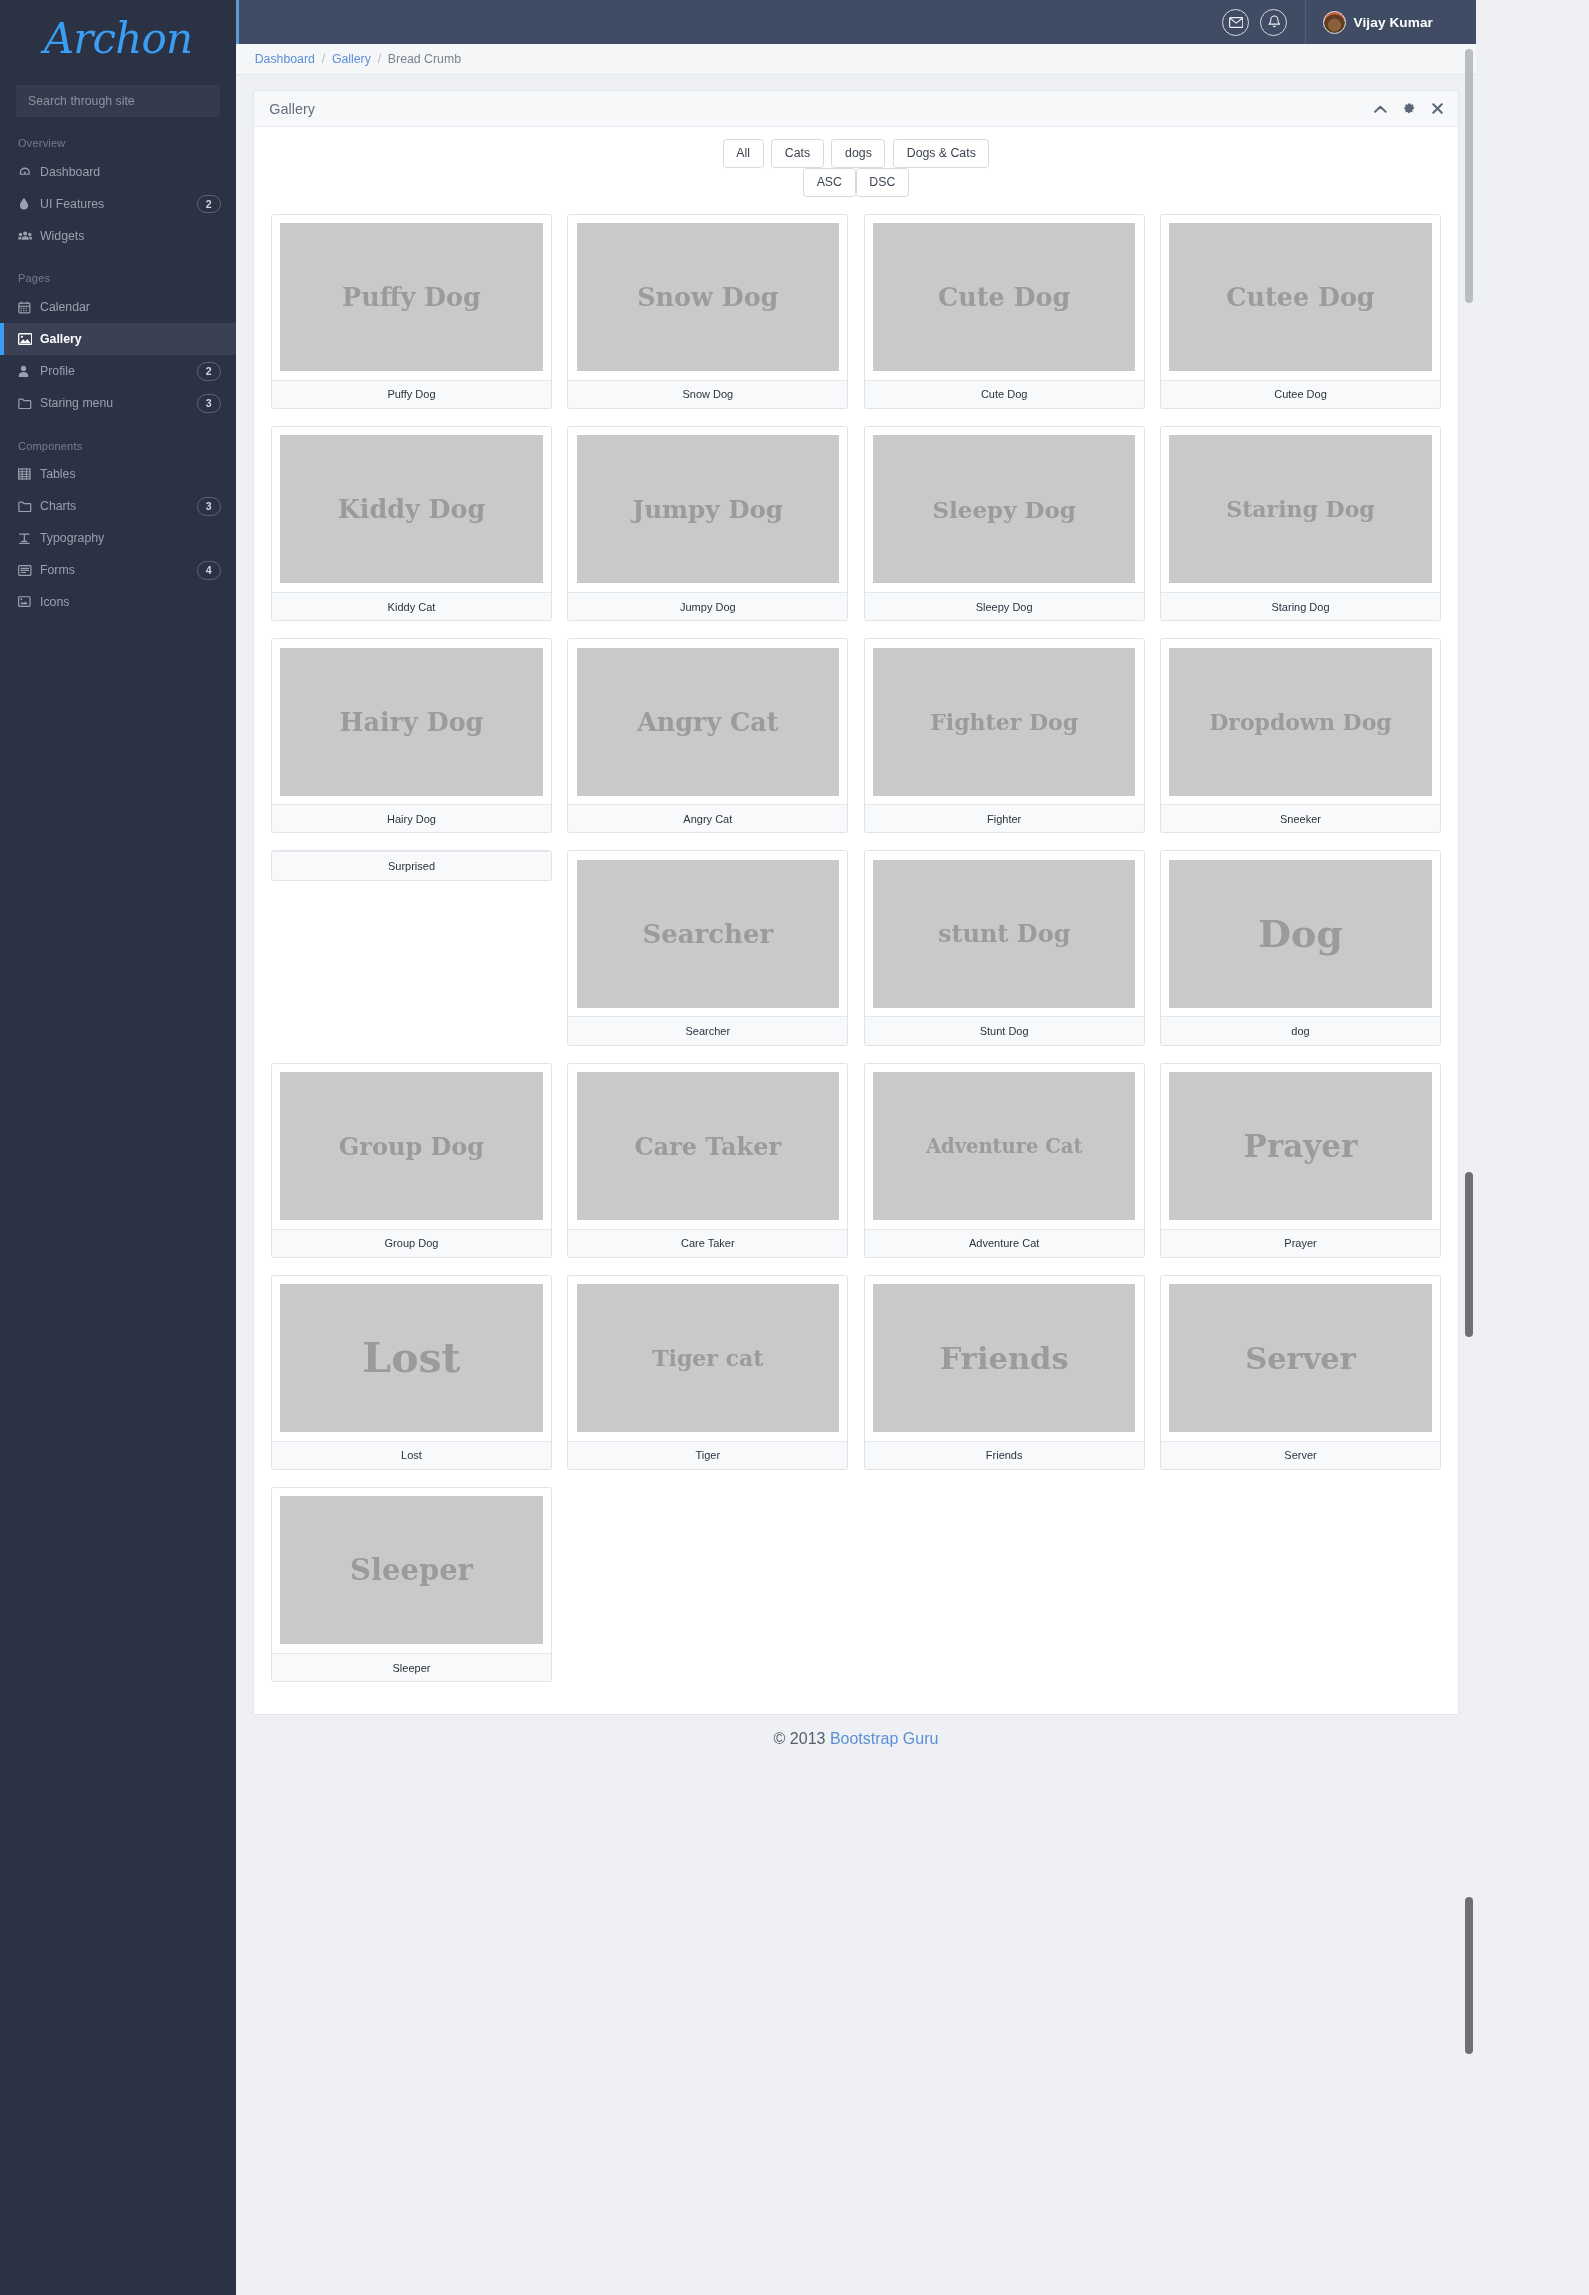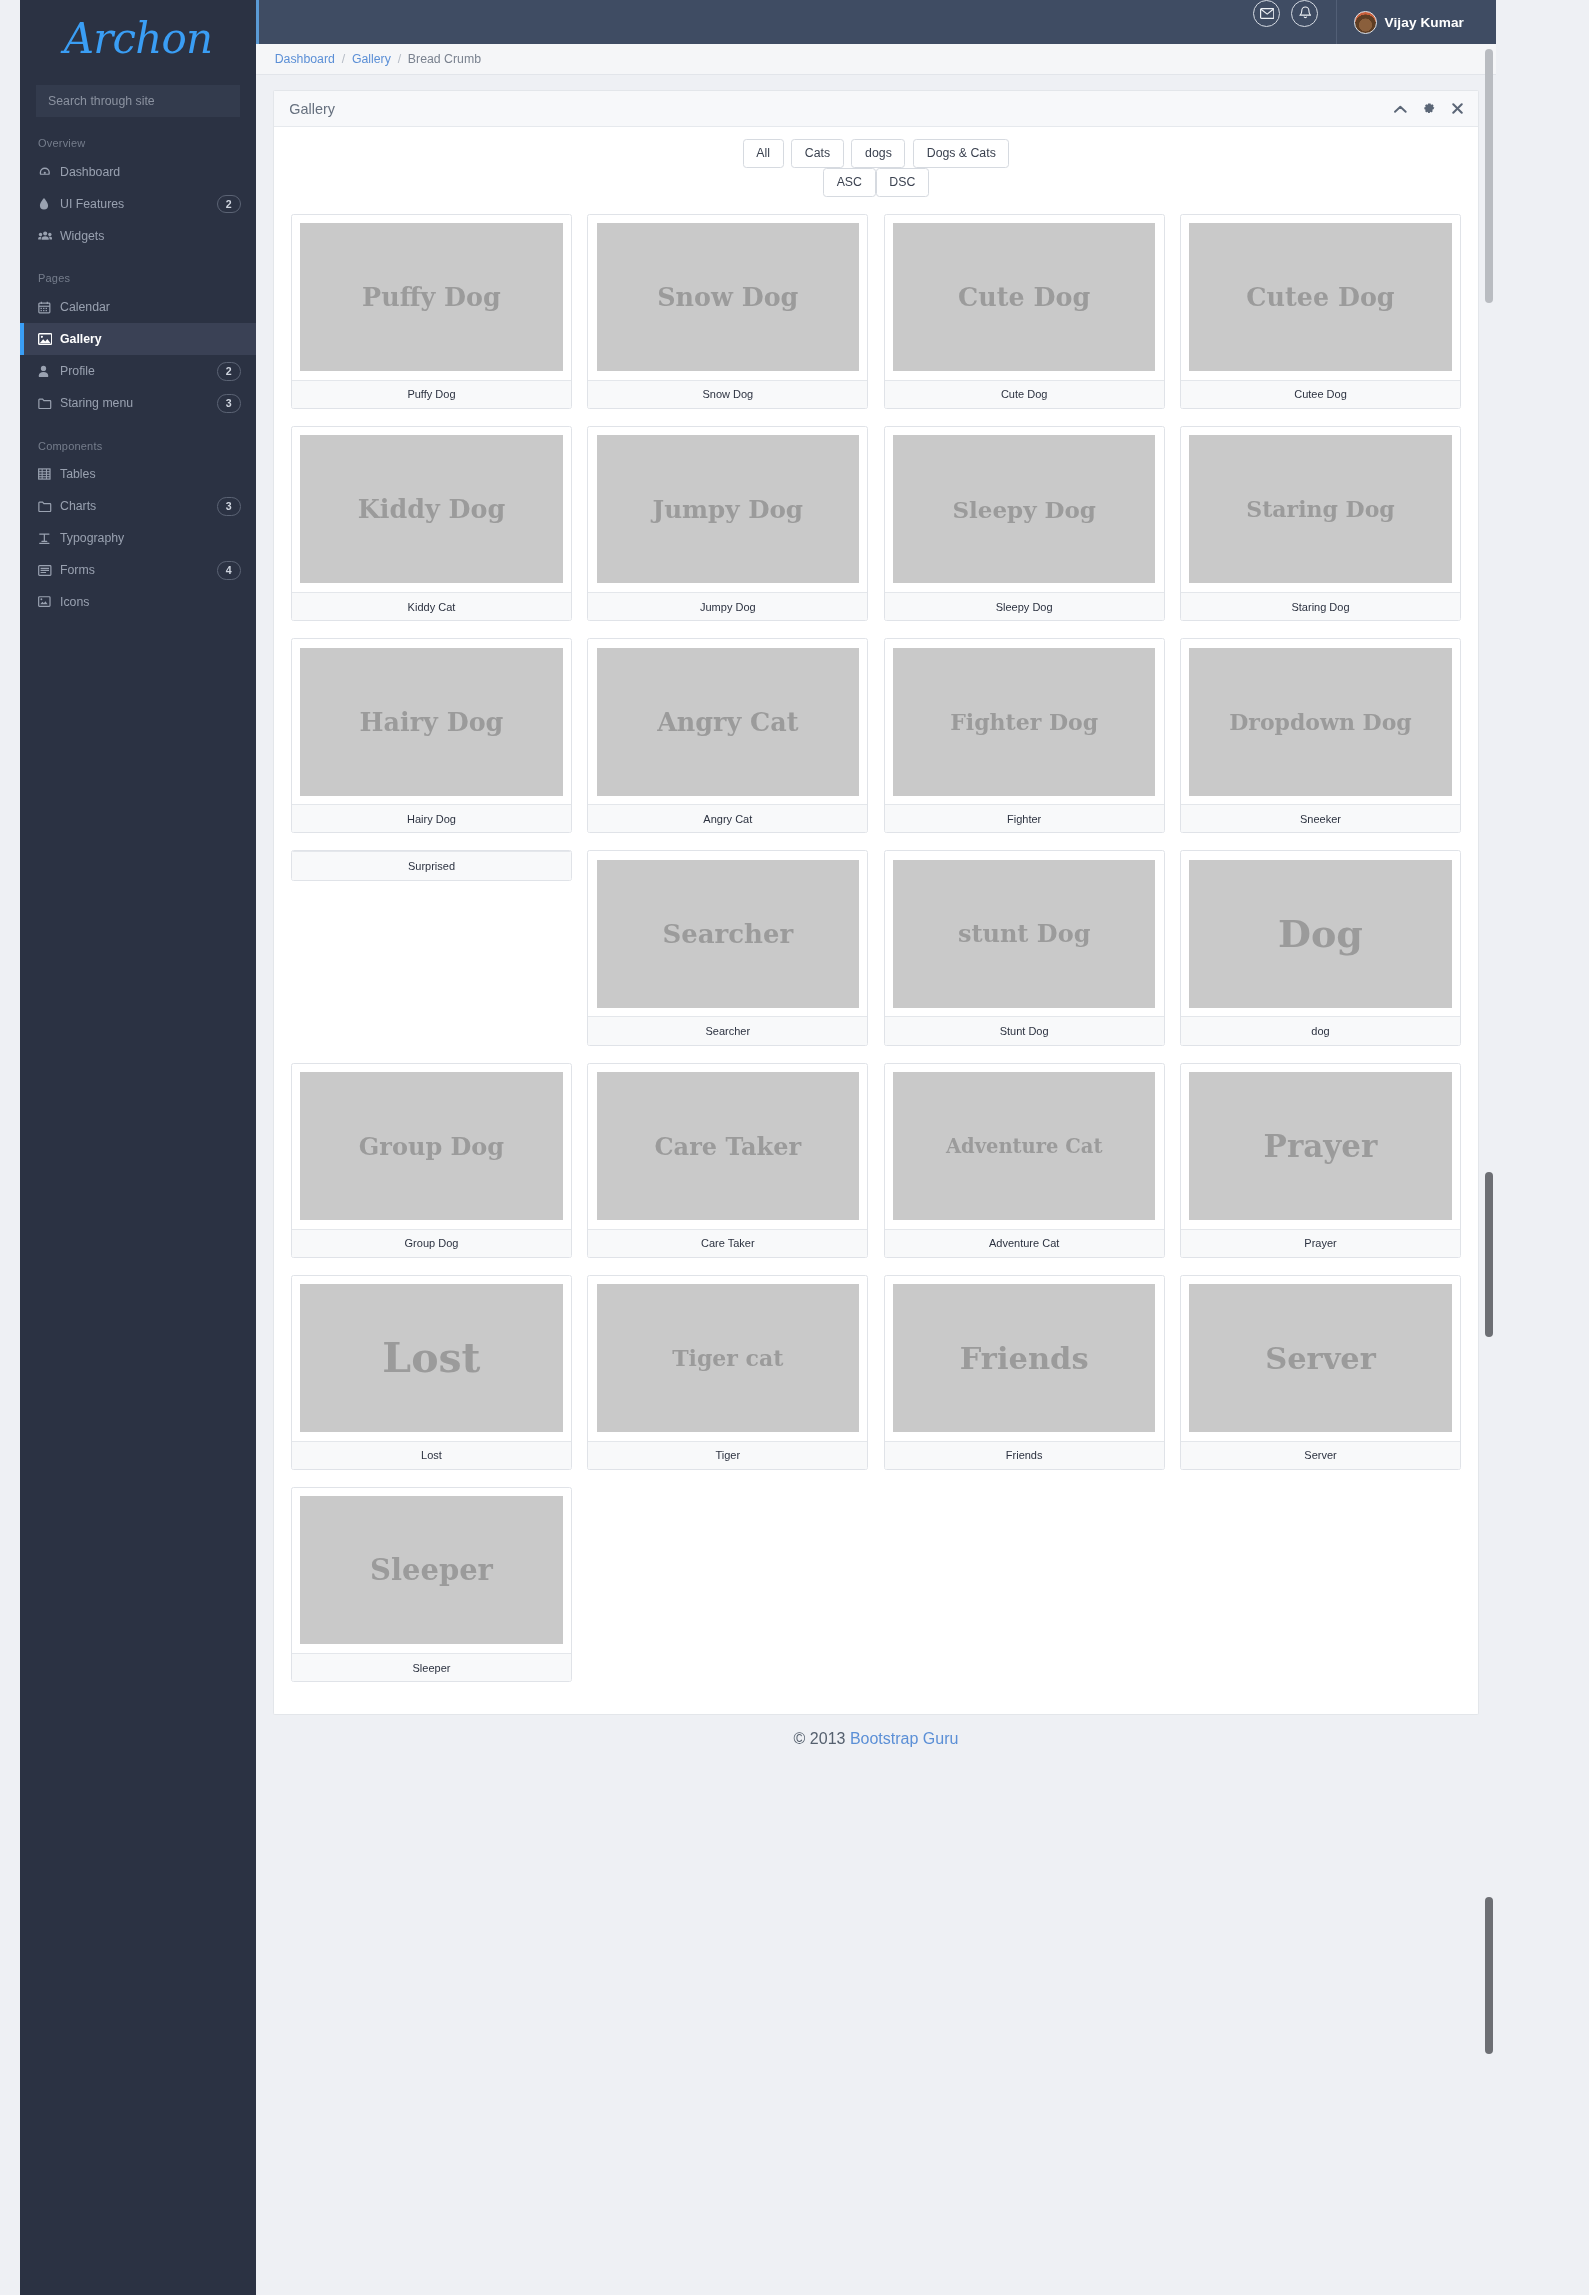--- a/index.html
+++ b/index.html
@@ -2,21 +2,21 @@
 <html style="font-size:13.6px"><head>
 <meta charset="utf-8">
 <style>
   * { box-sizing: border-box; margin: 0; padding: 0; }
   html, body {
     width: 1590px; height: 2295px;
     font-family: "Liberation Sans", sans-serif;
     background: #eef0f4;
     overflow: hidden;
   }
-  .app { position: relative; width: 1476px; height: 2295px; display: flex; margin-left: 20px; }
+  .app { position: relative; width: 1476px; height: 2295px; display: flex; }
 
   
   .sidebar {
     width: 236px; min-width: 236px; height: 2295px;
     background: #2b3243;
     position: relative; z-index: 5;
   }
   .logo-wrap { height: 78px; display: flex; align-items: center; justify-content: center; }
   .logo {
     font-family: "DejaVu Serif", serif;
@@ -79,22 +79,22 @@
     min-width: 24px; height: 18.7px;
     display: inline-flex; align-items: center; justify-content: center;
     padding: 0 6px;
     font-weight: bold;
   }
 
   
   .main { flex: 1; display: flex; flex-direction: column; position: relative; height: 2295px; }
   .topbar {
     height: 44px; background: #3f4c63;
-    display: flex; justify-content: flex-end;
-    padding-right: 32px; position: relative;
+    display: flex; align-items: center; justify-content: flex-end;
+    padding-right: 43px; position: relative;
   }
   .topbar::before {
     content:""; position:absolute; left:0; top:0; bottom:0; width:2.5px; background:#5b9bd5;
   }
   .icon-circle {
     width: 27px; height: 27px; border-radius: 50%;
     border: 1.4px solid #d5dae2;
     display: flex; align-items: center; justify-content: center;
     color: #eef1f5; margin-right: 11px; cursor: pointer;
   }

